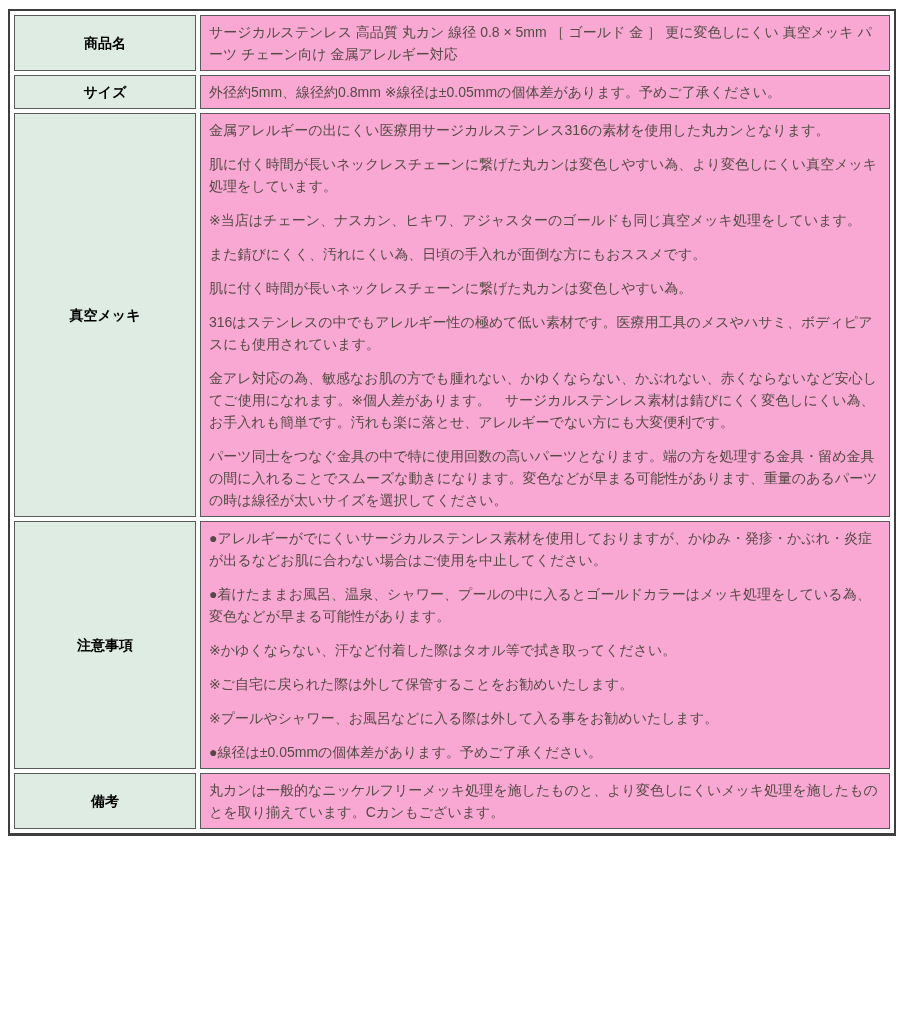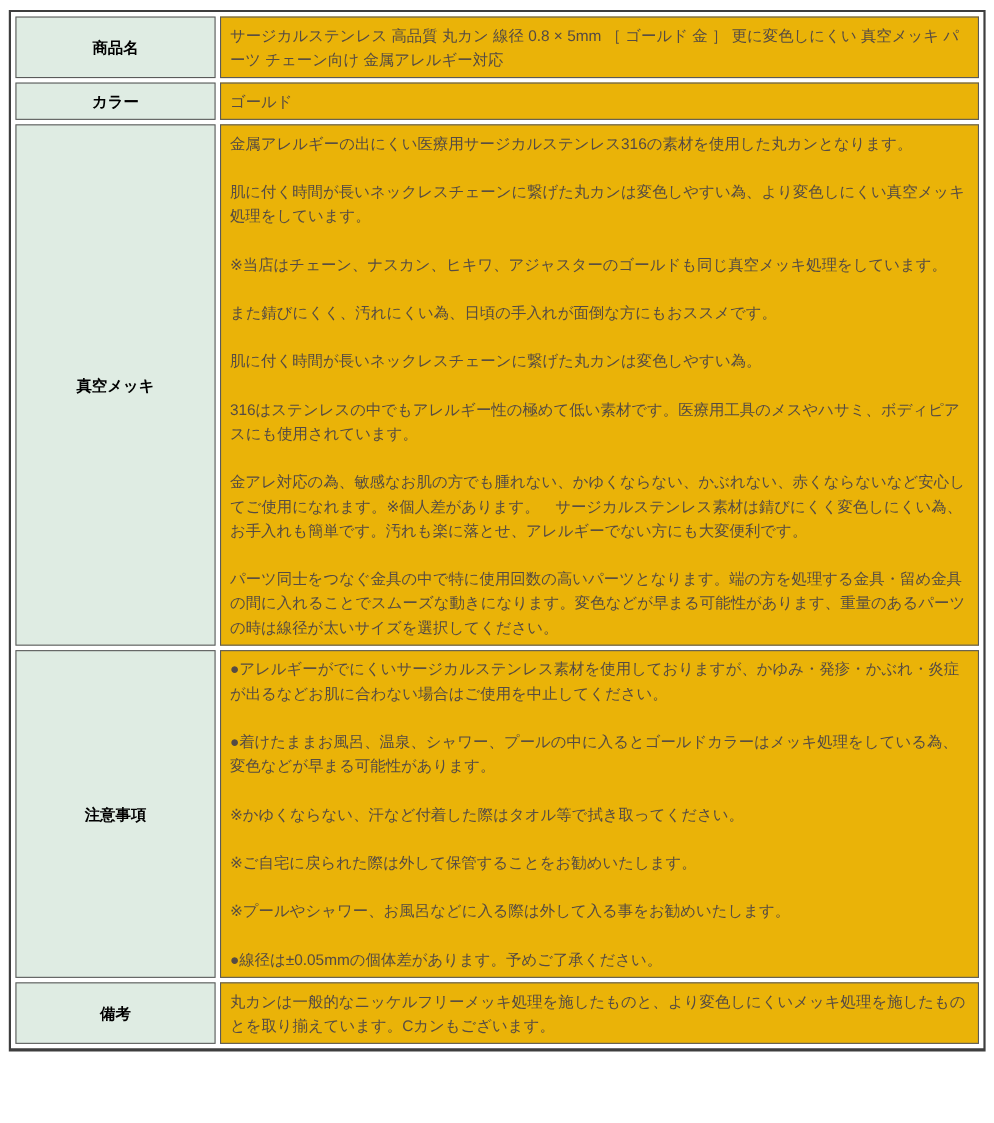--- a/index.html
+++ b/index.html
@@ -33,50 +33,50 @@
   table.spec th {
     background: #dfece3;
     width: 168px;
     text-align: center;
     vertical-align: middle;
     font-weight: bold;
     color: #000000;
     padding: 4px 6px;
   }
   table.spec td {
-    background: #eab308;
+    background: #f9a8d4;
     padding: 5px 8px;
     vertical-align: middle;
     text-align: left;
   }
   .para + .para {
-    margin-top: 22px;
+    margin-top: 12px;
   }
 </style>
 </head>
 <body>
 
 <div class="spec-wrap">
   <table class="spec">
     <tbody>
   <tr>
     <th class="label-cell">商品名</th>
     <td class="content-cell">
             <div class="para">サージカルステンレス 高品質 丸カン 線径 0.8 × 5mm ［ ゴールド 金 ］ 更に変色しにくい 真空メッキ パーツ チェーン向け 金属アレルギー対応</div>
           </td>
   </tr>
 
+  <tr>
+    <th class="label-cell">サイズ</th>
+    <td class="content-cell">
+            <div class="para">外径約5mm、線径約0.8mm ※線径は±0.05mmの個体差があります。予めご了承ください。</div>
+          </td>
+  </tr>
 
 
-  <tr>
-    <th class="label-cell">カラー</th>
-    <td class="content-cell">
-            <div class="para">ゴールド</div>
-          </td>
-  </tr>
 
   <tr>
     <th class="label-cell">真空メッキ</th>
     <td class="content-cell">
             <div class="para">金属アレルギーの出にくい医療用サージカルステンレス316の素材を使用した丸カンとなります。</div>
             <div class="para">肌に付く時間が長いネックレスチェーンに繋げた丸カンは変色しやすい為、より変色しにくい真空メッキ処理をしています。</div>
             <div class="para">※当店はチェーン、ナスカン、ヒキワ、アジャスターのゴールドも同じ真空メッキ処理をしています。</div>
             <div class="para">また錆びにくく、汚れにくい為、日頃の手入れが面倒な方にもおススメです。</div>
             <div class="para">肌に付く時間が長いネックレスチェーンに繋げた丸カンは変色しやすい為。</div>
             <div class="para">316はステンレスの中でもアレルギー性の極めて低い素材です。医療用工具のメスやハサミ、ボディピアスにも使用されています。</div>

